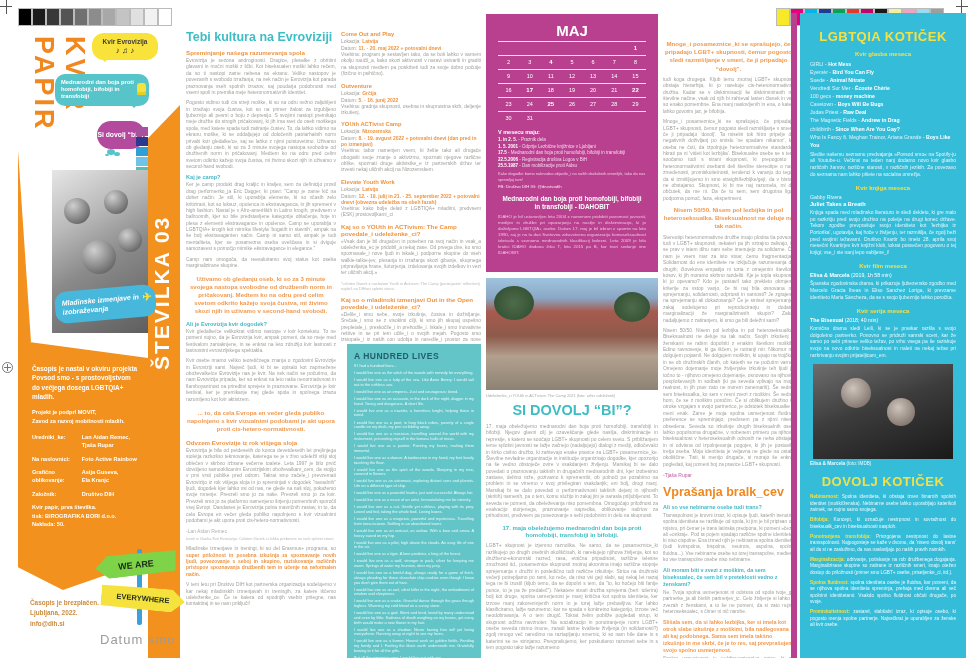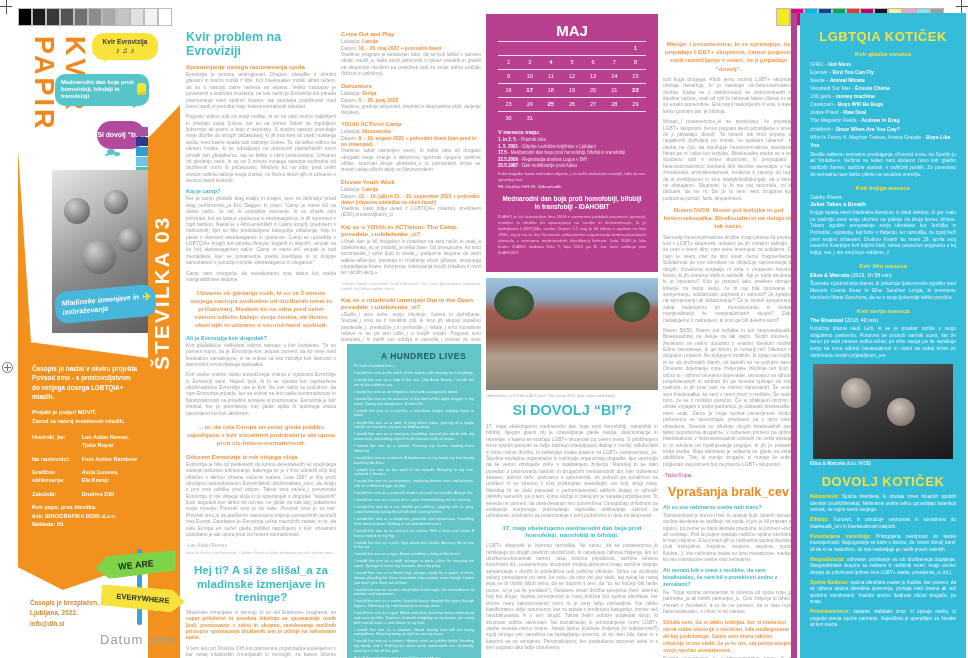--- a/index.html
+++ b/index.html
@@ -73,21 +73,21 @@
   .fnote{font-size:3.9px;color:#b8b8b6;line-height:1.3;margin:1px 0 5px 0;}
   .orange-inline{color:#ef9440;font-weight:bold;}
   
   .ev-title{font-size:5.8px;font-weight:bold;color:#ef9440;margin:5px 0 1px 0;}
   .ev-line{font-size:5px;color:#a0a09e;margin-bottom:1px;}
   .ev-line .ov{color:#ef9440;font-weight:bold;}
   .ev-body{font-size:4.9px;color:#a0a09e;text-align:justify;line-height:1.3;margin:1px 0 2px 0;}
   
   .poem-box{position:absolute;left:347px;top:344px;width:134px;height:314px;background:#63c5c8;
       box-sizing:border-box;padding:7px 7px;overflow:hidden;}
-  .poem-title{font-size:8.5px;font-weight:bold;color:#215e6b;letter-spacing:.5px;margin-bottom:3px;margin-left:27px;}
+  .poem-title{font-size:8.5px;font-weight:bold;color:#215e6b;letter-spacing:.5px;margin-bottom:3px;}
   .poem-line{font-size:3.9px;color:#edf9f9;line-height:1.2;margin-bottom:2.4px;text-align:justify;}
   
   .cal-box{position:absolute;left:486px;top:14px;width:172px;height:258px;background:#b8408f;
       box-sizing:border-box;padding:8px 12px;overflow:hidden;}
   .cal-title{font-size:15px;font-weight:bold;color:#fff;text-align:center;margin-bottom:2px;}
   .cal-grid{display:grid;grid-template-columns:repeat(7,1fr);border-top:1px solid rgba(255,255,255,.85);}
   .cc{height:13px;line-height:13px;text-align:center;font-size:5.5px;color:#fff;}
   .cal-grid .cc:nth-child(n+8){border-top:1px solid rgba(255,255,255,.85);}
   .cc.b{font-weight:bold;font-size:6px;}
   .cal-notes-title{font-size:5.5px;font-weight:bold;color:#fff;margin:4px 0 2px 0;}
@@ -100,21 +100,21 @@
   
   .camp-photo{position:absolute;left:486px;top:278px;width:172px;height:112px;
       background:linear-gradient(180deg,#9fc4e0 0%,#8aa7c4 18%,#a65b4e 30%,#8d5a4b 52%,#b3a08e 70%,#8c8273 100%);}
   .camp-photo i{position:absolute;background:radial-gradient(circle,#4e6b4a,#2e4a2e);border-radius:50%;}
   .camp-cap{position:absolute;left:486px;top:393px;width:172px;font-size:3.9px;color:#a8a8a6;}
   .bi-head{position:absolute;left:486px;top:402px;width:172px;font-size:14.5px;font-weight:bold;color:#3fbdc4;text-align:center;}
   .bi-sub{font-size:6px;font-weight:bold;color:#3fbdc4;text-align:center;line-height:1.3;margin:5px 0 3px 0;}
   
   .h4-orange{font-size:6.1px;font-weight:bold;color:#f2994d;text-align:center;line-height:1.35;margin:0 0 4px 0;}
   .author-pink{font-size:5px;color:#c2569f;margin:1px 0 2px 0;}
-  .vb-head{font-size:12.5px;font-weight:bold;color:#f0881f;text-align:center;margin:7px 0 5px 0;}
+  .vb-head{font-size:12.5px;font-weight:bold;color:#f0881f;text-align:left;margin:7px 0 5px 0;}
   .qa-q{font-size:5.4px;font-weight:bold;line-height:1.3;margin:4px 0 2px 0;}
   .qa-q.teal{color:#47b9c7;} .qa-q.orange{color:#f2994d;}
   .qa-a{font-size:4.8px;color:#a0a09e;text-align:justify;line-height:1.3;margin:0 0 3px 0;}
   
   .strip{position:absolute;left:791px;top:13px;width:6px;height:645px;background:#b8408f;}
   .teal-col{position:absolute;left:800px;top:13px;width:166px;height:645px;background:#35bcd9;
       box-sizing:border-box;padding:8px 10px;overflow:hidden;color:#fff;}
   .tc-h{font-size:13px;font-weight:bold;color:#f5e043;text-align:center;letter-spacing:.5px;margin:8px 0 5px 0;}
   .tc-sec{font-size:6px;font-weight:bold;color:#f5e043;text-align:center;margin:7px 0 3px 0;}
   .song{font-size:5.2px;line-height:1.55;color:#dff5fb;}
@@ -255,37 +255,36 @@
   </div>
   <div class="povsod">Datum smo</div>
 
   <div class="footer-left">
     <div>Časopis je brezplačen.</div>
     <div>Ljubljana, 2022.</div>
     <div>info@dih.si</div>
   </div>
 
   <div class="col" style="left:186px;top:30px;width:150px;height:628px">
-    <div class="h-main">Kvir problem na Evroviziji</div>
+    <div class="h-main">Tebi kultura na Evroviziji</div>
     <div class="sub-orange">Spreminjanje našega razumevanja spola</div>
     <p>Evrovizija je sezona androginosti. Dragice, plesalke z obritimi glavami in močni moški z lički. Kot biseksualen moški lahko rečem, da so ti nastopi zame nebesa na ekranu. Veliko nastopov je povezanih s svobodo izražanja, na nek način je Evrovizija kot parada praznovanja vseh spolnih izrazov, saj poudarja podobnosti med vsemi spoli in premika meje heteronormativnih identitet.</p>
     <p>Pogosto vidimo tudi cis strejt moške, ki so na odru nežno zaljubljeni in izražajo svoja čustva, kot so na primer žalost za izgubljeno ljubeznijo ali pesmi o boju z depresijo. S svojimi nastopi premikajo meje družbe do strogih pričakovanj, ki jih ima svet do oseb moškega spola, med katere spada tudi zatiranje čustev. To, da lahko vidimo na ekranu moške, ki se oddaljujejo od določenih patriarhalnih norm privabi kvir gledalke/ce, saj se lahko z njimi poistovetimo. Uživamo ob gledanju oseb, ki so za 3 minute svojega nastopa svobodne od družbenih norm in pričakovanj. Medtem ko na odru pred celim svetom odkrito kažejo svoja čustva, mi živimo skozi njih in uživamo v second-hand svobodi.</p>
     <div class="sub-teal">Kaj je camp?</div>
     <p>Ker je camp produkt drag kraljic in kraljev, sem za definicijo prosil drag performerko_ja Eric Dagger, ki pravi: "Camp je zame kič na dober način. Je stil, ki uporablja elemente, ki so včasih zelo kritizirani, kot so luksuz, opulenca in ekstravaganca, in jih spremeni v high fashion. Nastal je v Afro-ameriških in Latinx krogih, predvsem v ballroomih, kjer so bile predstavljene kategorije oblačenja, hoje in plesa z elementi ekstravagance in opulence. Camp se uporablja v LGBTQIA+ krogih kot mimika lifestyla 'bogatih in slavnih', ampak na še bolj ekstravaganten način. Camp ni samo stil, ampak je tudi mentaliteta, kjer se posamezna oseba uveličava in si dviguje samozavest s pomočjo mimike ekstravagance in elegance."</p>
     <p>Camp nam omogoča, da reevaluiramo svoj status kot oseba marginalizirane skupine.</p>
     <div class="quote">Uživamo ob gledanju oseb, ki so za 3 minute svojega nastopa svobodne od družbenih norm in pričakovanj. Medtem ko na odru pred celim svetom odkrito kažejo svoja čustva, mi živimo skozi njih in uživamo v second-hand svobodi.</div>
     <div class="sub-teal">Ali je Evrovizija kvir dogodek?</div>
     <p>Kvir gledalke/ce velikokrat vidimo nastope v kvir kontekstu. To ne pomeni nujno, da je Evrovizija kvir, ampak pomeni, da so meje med festivalom zamaknjene, in se enkrat na leto združijo kvir lastnosti z lastnostmi evrovizijskega spektakla.</p>
     <p>Kvir osebe imamo veliko teoretičnega znanja o zgodovini Evrovizije in Evroviziji sami. Največ ljudi, ki bi se opisalo kot zaprisežene oboževalke/ce Evrovizije nas je kvir. Na nek način se počutimo, da nam Evrovizija pripada, ker so enkrat na leto naša nenormativnost in flamboyantnost na prireditvi sprejete in praznovane. Evrovizija je kvir festival, ker je premikanje mej glede spola in spolnega izraza razumljeno kot kvir aktivizem.</p>
     <div class="quote">... to, da cela Evropa en večer gleda publiko napolnjeno s kvir vizualnimi podobami je akt upora proti cis-hetero-normativnosti.</div>
     <div class="sub-orange">Odvzem Evrovizije iz rok višjega sloja</div>
     <p>Evrovizija je bila od petdesetih do konca devetdesetih let prejšnjega stoletja razkošno tekmovanje, katerega se je v živo udeležil višji sloj oblečen v skrbno izbrane večerne toalete. Leta 1997 je bilo prvič dovoljeno samooklicanim Evrovizijskim oboževalkam_cem, da stojijo v prvi vrsti publike pred odrom. Takrat smo začele_i prevzemati Evrovizijo iz rok višjega sloja in jo spreminjati v dogodek "navadnih" ljudi, dogodek kjer lahko vsi od nas, ne glede na naš sloj, pokažemo svoje mnenje. Prevzeli smo jo za naše. Prevzeli smo jo za kvir. Prevzeli smo jo za platformo namenjeno širjenju pomembnih sporočil vsej Evropi. Dandanes je Evrovizija polna mavričnih zastav, in to, da cela Evropa en večer gleda publiko napolnjeno s kvir vizualnimi podobami je akt upora proti cis-hetero-normativnosti.</p>
     <div class="author">-Lan Aidan Remec</div>
     <div class="fnote">Izsek iz članka Kvir Evrovizija. Celoten članek si lahko preberete na naši spletni strani.</div>
-    <div class="h-teal-big">Hej ti? A si že slišal_a za mladinske izmenjave in treninge?</div>
     <p><span>Mladinske izmenjave in treningi, ki so del Erasmus+ programa, so </span><span class="orange-inline">super priložnost in posebna izkušnja za spoznavanje novih ljudi, povezovanje s seboj in skupino, raziskovanje različnih pristopov spoznavanja družbenih tem in učenje na neformalen način.</span></p>
     <p>V tem letu pri Društvu DIH kot partnerska organizacija sodelujemo v kar nekaj mladinskih izmenjavah in treningih, za katere iščemo udeleženke_ce. Če te katera od spodnjih vsebin pritegne, nas kontaktiraj in se nam priključi!</p>
   </div>
 
   <div class="col" style="left:341px;top:26px;width:140px;height:316px">
     <div>
         <div>
         <div class="ev-title">Come Out and Play</div>
         <div class="ev-line"><span>Lokacija: </span><span class="ov">Latvija</span></div>
         <div class="ev-line"><span>Datum: </span><span class="ov">11. - 20. maj 2022 + potovalni dnevi</span></div>

